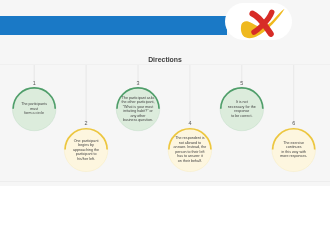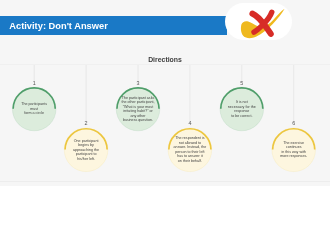--- a/index.html
+++ b/index.html
@@ -18,21 +18,20 @@
 </style>
 </head>
 <body>
 
 <div class="slide">
 
   <div class="gridh" style="left:0;top:64px;width:330px;"></div>
   <div class="gridh" style="left:0;top:181px;width:330px;background:#ededed;"></div>
 
   <div class="banner"></div>
-  <div class="banner-text">Activity: Don't Answer</div>
   <div class="dirtitle">Directions</div>
 
   <svg class="chart" viewBox="0 0 330 186">
     <g id="nodes">
         <line x1="34.2" x2="34.2" y1="65" y2="81.7" stroke="#dcdcdc" stroke-width="0.55"></line>
         <circle cx="34.2" cy="109" r="21.8" fill="#dcecdc" stroke="#4f9e6a" stroke-width="0.12"></circle>
         <path d="M 13.152596886261048 108.66936097058618 A 21.05 21.05 0 0 1 55.247403113738955 108.66936097058617" fill="none" stroke="#4f9e6a" stroke-width="1.7" stroke-linecap="butt"></path>
         <line x1="86.1" x2="86.1" y1="65" y2="122.5" stroke="#dcdcdc" stroke-width="0.55"></line>
         <circle cx="86.1" cy="149.8" r="21.8" fill="#fdf6df" stroke="#ecc63f" stroke-width="0.12"></circle>
         <path d="M 65.05259688626104 149.4693609705862 A 21.05 21.05 0 0 1 107.14740311373895 149.4693609705862" fill="none" stroke="#ecc63f" stroke-width="1.7" stroke-linecap="butt"></path>

